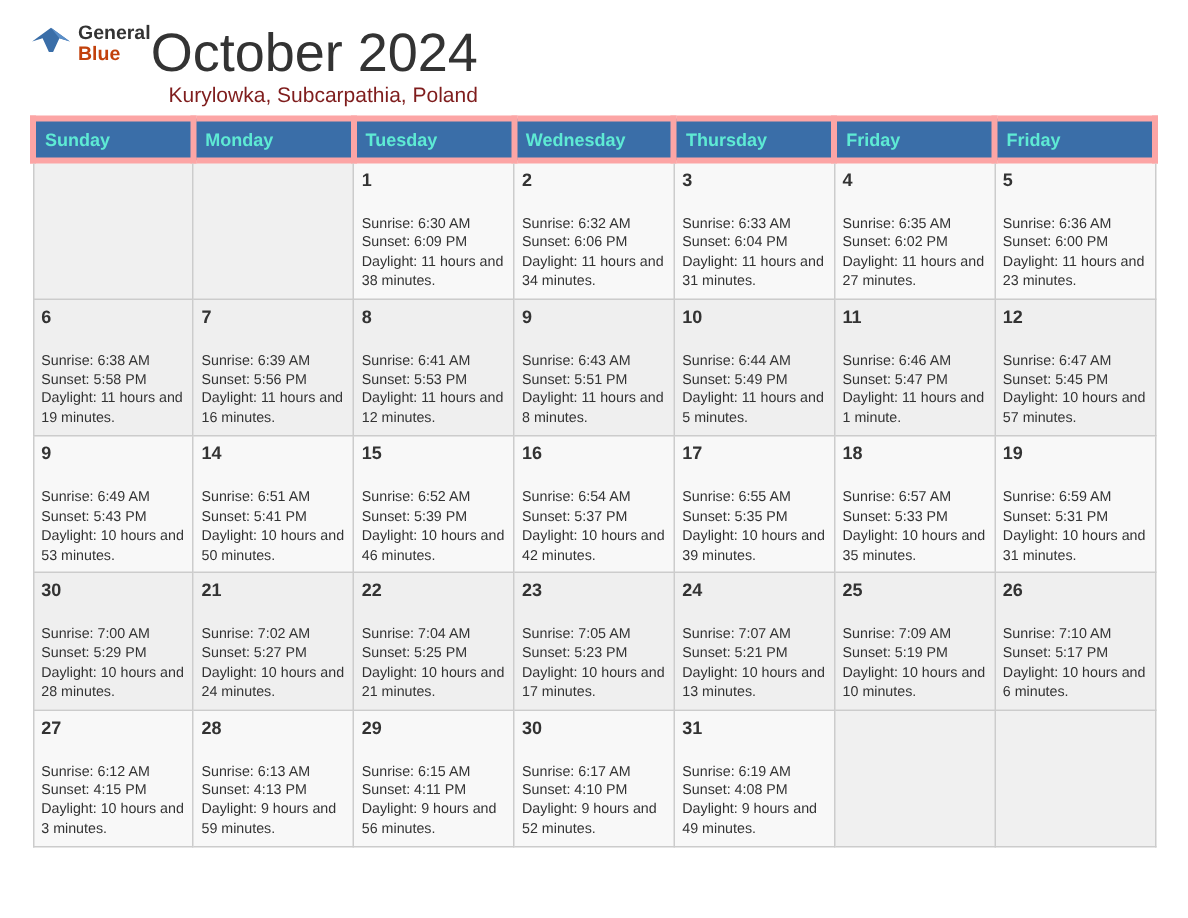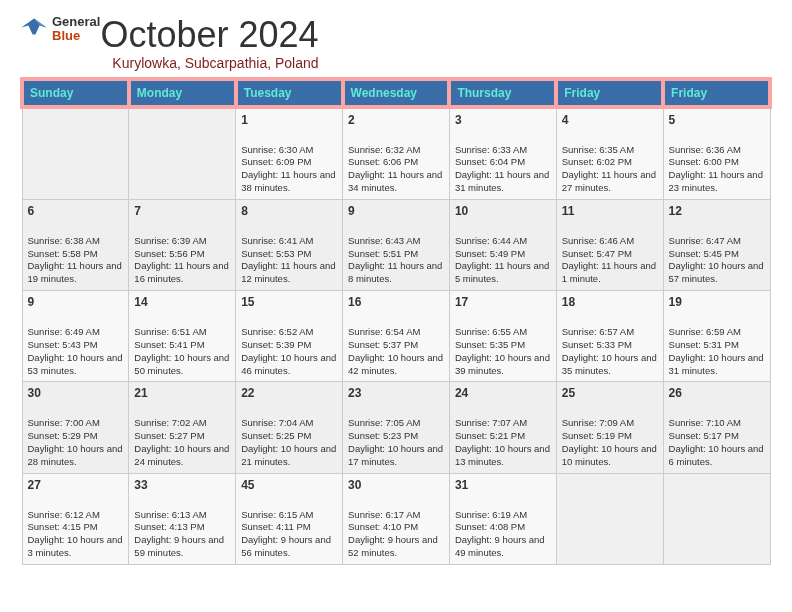--- a/index.html
+++ b/index.html
@@ -250,25 +250,25 @@
             <span class="day-number">26</span>
             <div class="day-info">Sunrise: 7:10 AM<br>Sunset: 5:17 PM<br>Daylight: 10 hours and 6 minutes.</div>
           </td>
         </tr>
         <tr>
           <td>
             <span class="day-number">27</span>
             <div class="day-info">Sunrise: 6:12 AM<br>Sunset: 4:15 PM<br>Daylight: 10 hours and 3 minutes.</div>
           </td>
           <td>
-            <span class="day-number">33</span>
+            <span class="day-number">28</span>
             <div class="day-info">Sunrise: 6:13 AM<br>Sunset: 4:13 PM<br>Daylight: 9 hours and 59 minutes.</div>
           </td>
           <td>
-            <span class="day-number">45</span>
+            <span class="day-number">29</span>
             <div class="day-info">Sunrise: 6:15 AM<br>Sunset: 4:11 PM<br>Daylight: 9 hours and 56 minutes.</div>
           </td>
           <td>
             <span class="day-number">30</span>
             <div class="day-info">Sunrise: 6:17 AM<br>Sunset: 4:10 PM<br>Daylight: 9 hours and 52 minutes.</div>
           </td>
           <td>
             <span class="day-number">31</span>
             <div class="day-info">Sunrise: 6:19 AM<br>Sunset: 4:08 PM<br>Daylight: 9 hours and 49 minutes.</div>
           </td>

